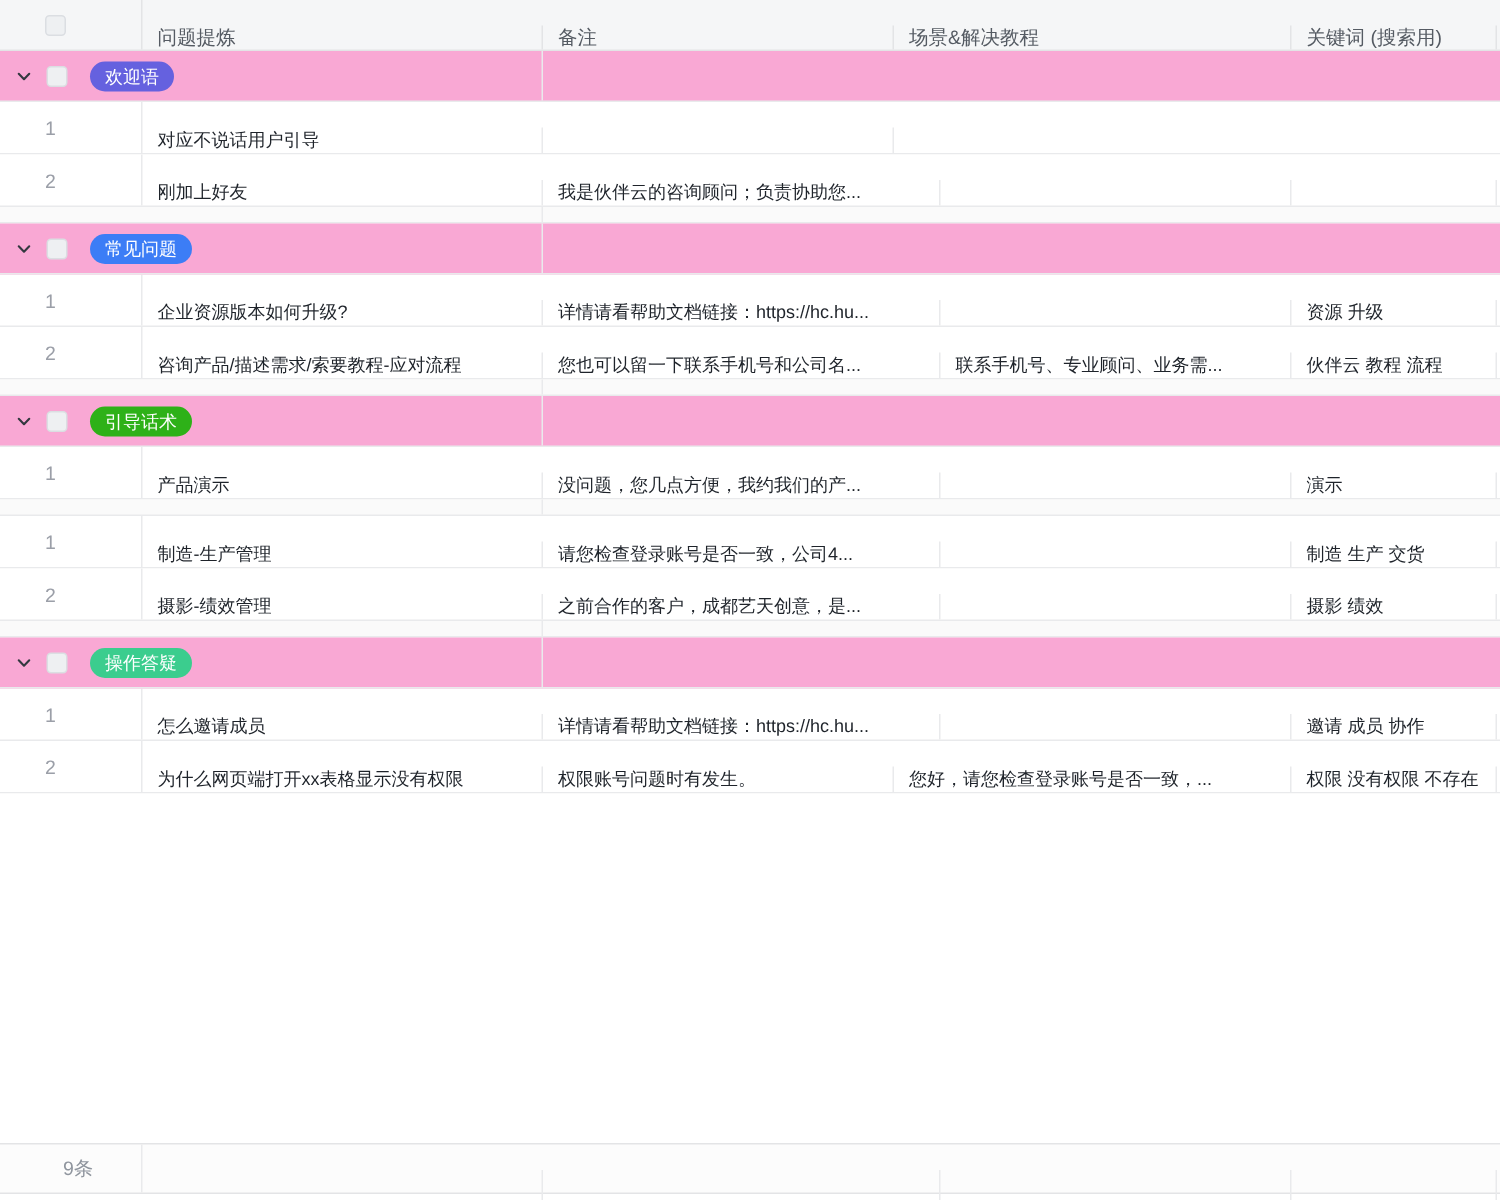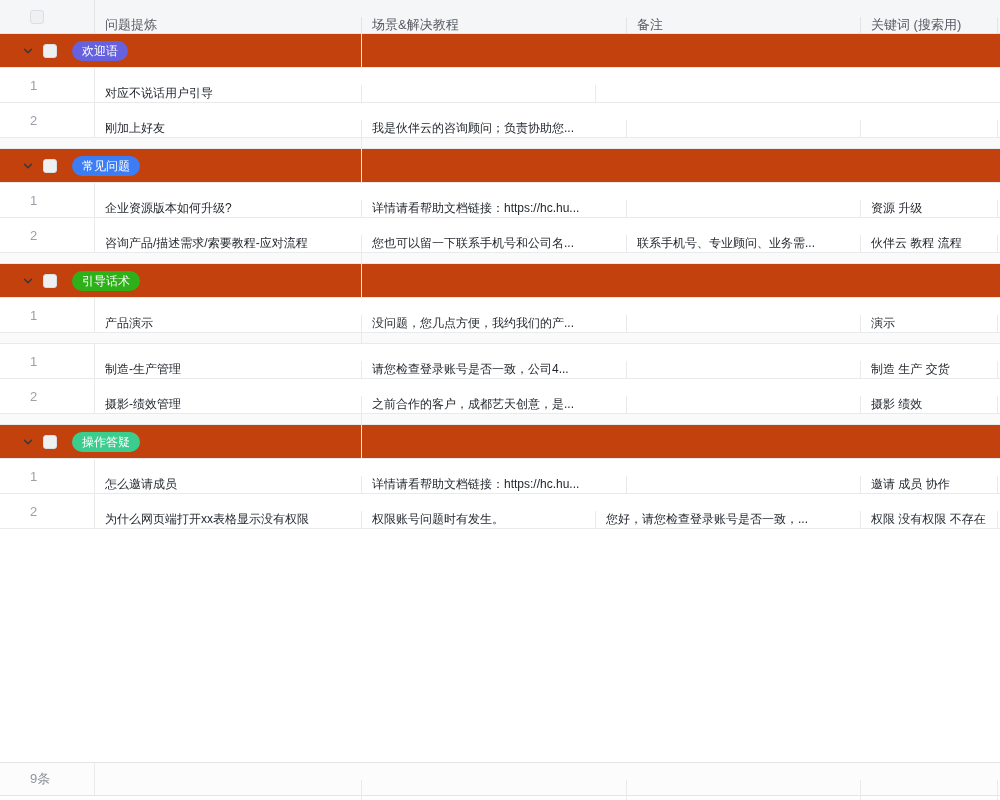--- a/index.html
+++ b/index.html
@@ -14,21 +14,21 @@
   }
   .c0{width:95px;} .c1{width:267px;} .c2{width:265px;} .c3{width:234px;} .c4{width:137px;}
   .c1,.c2,.c3,.c4{padding-left:10px;padding-right:20px;margin-top:17px;}
   .cell-filler{flex:1 1 auto;border-right:none;}
 
   .header-row{height:34px;background:#f5f6f7;border-bottom:1px solid #e3e4e6;}
   .header-row .cell{border-right:1px solid #e3e4e6;}
   .hlabel{font-size:13px;color:#555b63;}
   .header-row .checkbox{margin-left:30px;}
 
-  .group-row{height:34px;border-bottom:1px solid #e9eaec;position:relative;display:flex;align-items:center;background:#c2410c;padding-left:12px;}
+  .group-row{height:34px;border-bottom:1px solid #e9eaec;position:relative;display:flex;align-items:center;background:#f9a8d4;}
   .chev{margin-left:10px;display:inline-flex;cursor:pointer;}
   .checkbox{width:14px;height:14px;border-radius:3px;background:#eef0f2;border:1px solid #dbdee2;box-sizing:border-box;flex:none;}
   .group-row .checkbox{margin-left:9px;}
   .badge{
     margin-left:15px;height:20px;display:inline-flex;align-items:center;
     padding:0 10px;border-radius:10px;color:#fff;font-size:12px;line-height:20px;
   }
   .gdiv{position:absolute;left:361px;top:0;height:100%;width:1px;background:#e9eaec;}
 
   .data-row{height:35px;border-bottom:1px solid #e9eaec;background:#fff;}
@@ -36,40 +36,40 @@
   .rownum{font-size:13px;color:#9b9fa8;}
   .ctext{font-size:12px;color:#1e232a;}
 
   .gap-band{height:11px;background:#fafafa;border-bottom:1px solid #e9eaec;display:flex;flex:none;box-sizing:border-box;}
   .gap-left{width:362px;border-right:1px solid #e9eaec;box-sizing:border-box;height:100%;}
 
   .spacer{flex:1 1 auto;background:#fff;}
 
   .footer-row{height:34px;border-top:1px solid #e3e4e6;border-bottom:1px solid #e3e4e6;background:#fcfcfc;margin-bottom:4px;}
   .footer-row .cell{height:100%;}
-  .footer-row .c0{padding-left:30px;}
+  .footer-row .c0{padding-left:42px;}
   .count{font-size:13px;color:#8f959e;}
 </style>
 </head>
 <body>
 
 <div class="app">
 
   <div class="row header-row">
     <div class="cell c0">
       <span class="checkbox"></span>
     </div>
     <div class="cell c1">
       <span class="hlabel">问题提炼</span>
     </div>
+    <div class="cell c3">
+      <span class="hlabel">备注</span>
+    </div>
     <div class="cell c2">
       <span class="hlabel">场景&amp;解决教程</span>
-    </div>
-    <div class="cell c3">
-      <span class="hlabel">备注</span>
     </div>
     <div class="cell c4">
       <span class="hlabel">关键词 (搜索用)</span>
     </div>
     <div class="cell-filler"></div>
   </div>
 
   <div id="groups">
       <div class="row group-row">
         <span class="chev">

